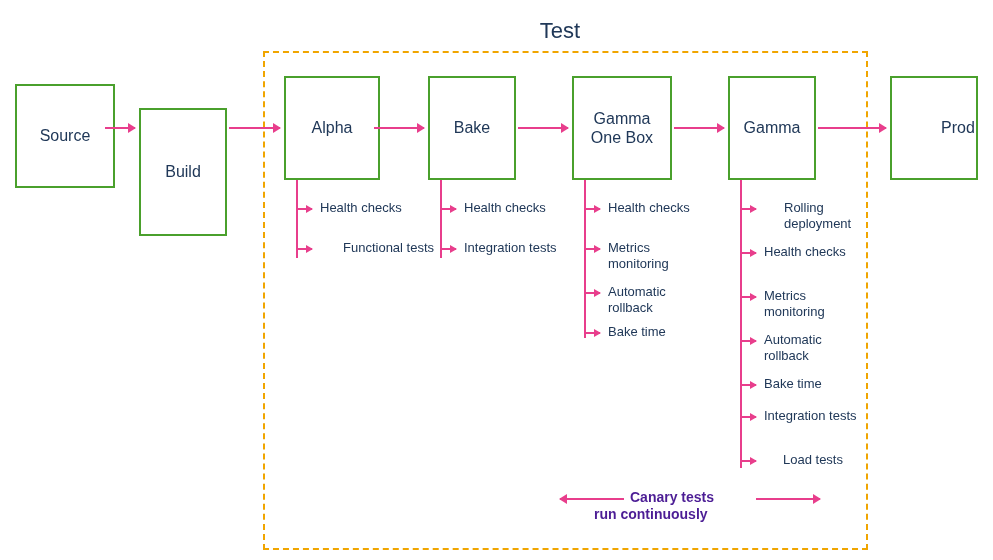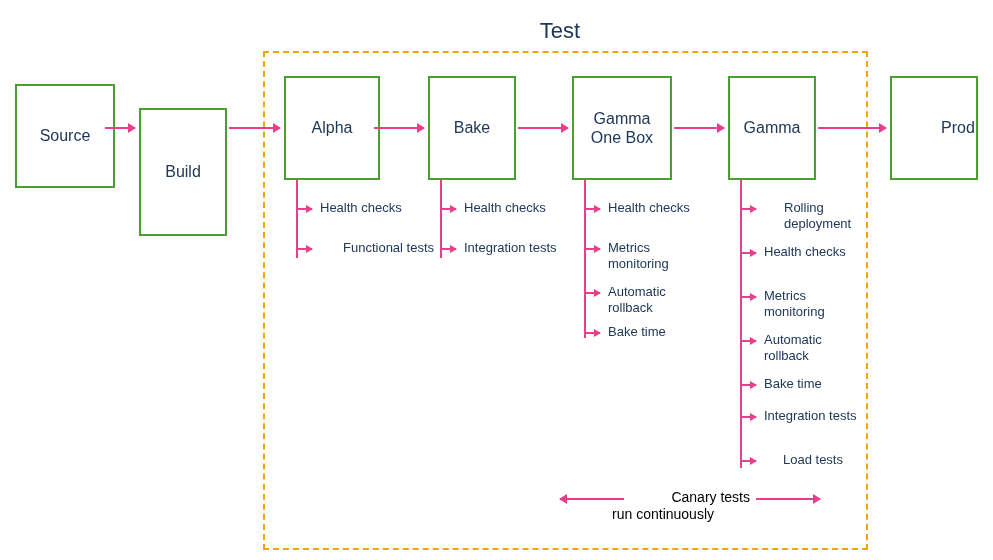--- a/index.html
+++ b/index.html
@@ -84,22 +84,23 @@
   .sub-item {
     position: absolute;
     font-size: 13px;
     line-height: 1.25;
     color: #203858;
     width: 95px;
   }
   .canary-text {
     position: absolute;
     font-size: 14px;
-    text-align: right;
-    color: #000000;
+    text-align: left;
+    color: #4c1d95;
+    font-weight: bold;
   }
 </style>
 </head>
 <body>
 
 <div class="canvas">
 
   <div class="test-outline" style="left:263px; top:51px; width:605px; height:499px;"></div>
   <div class="test-title" style="left:520px; top:18px; width:80px;">Test</div>
 

